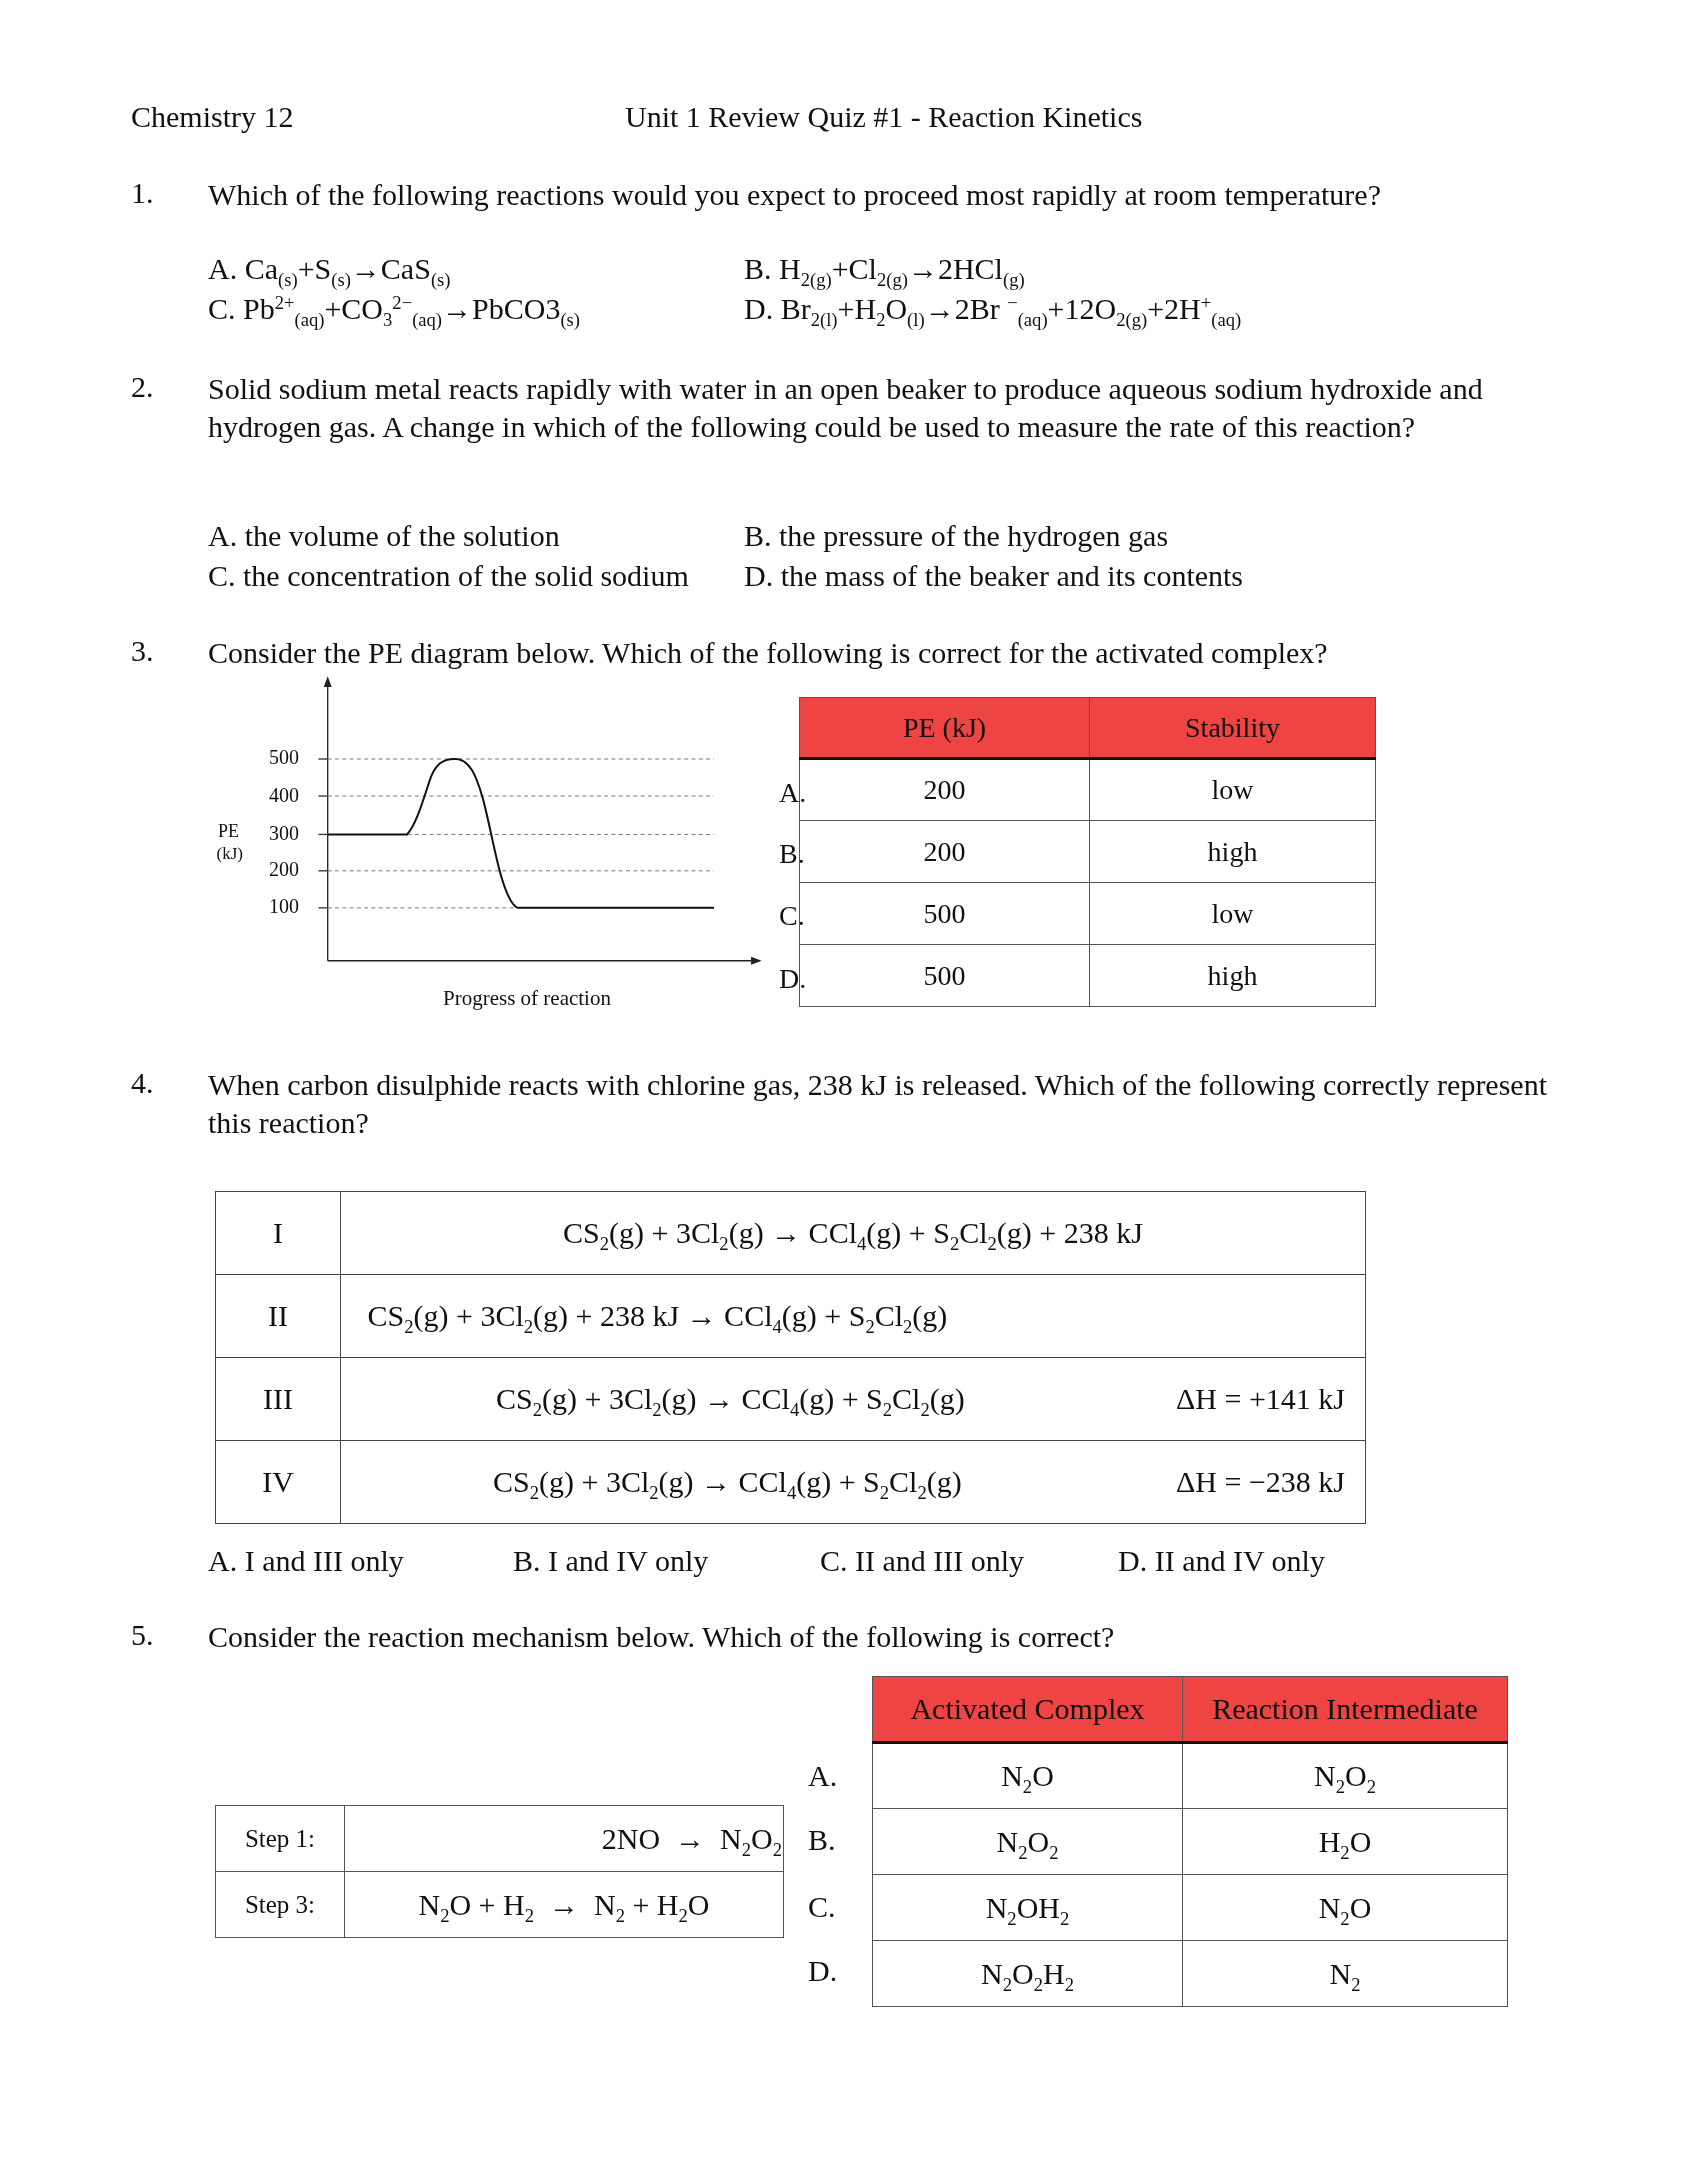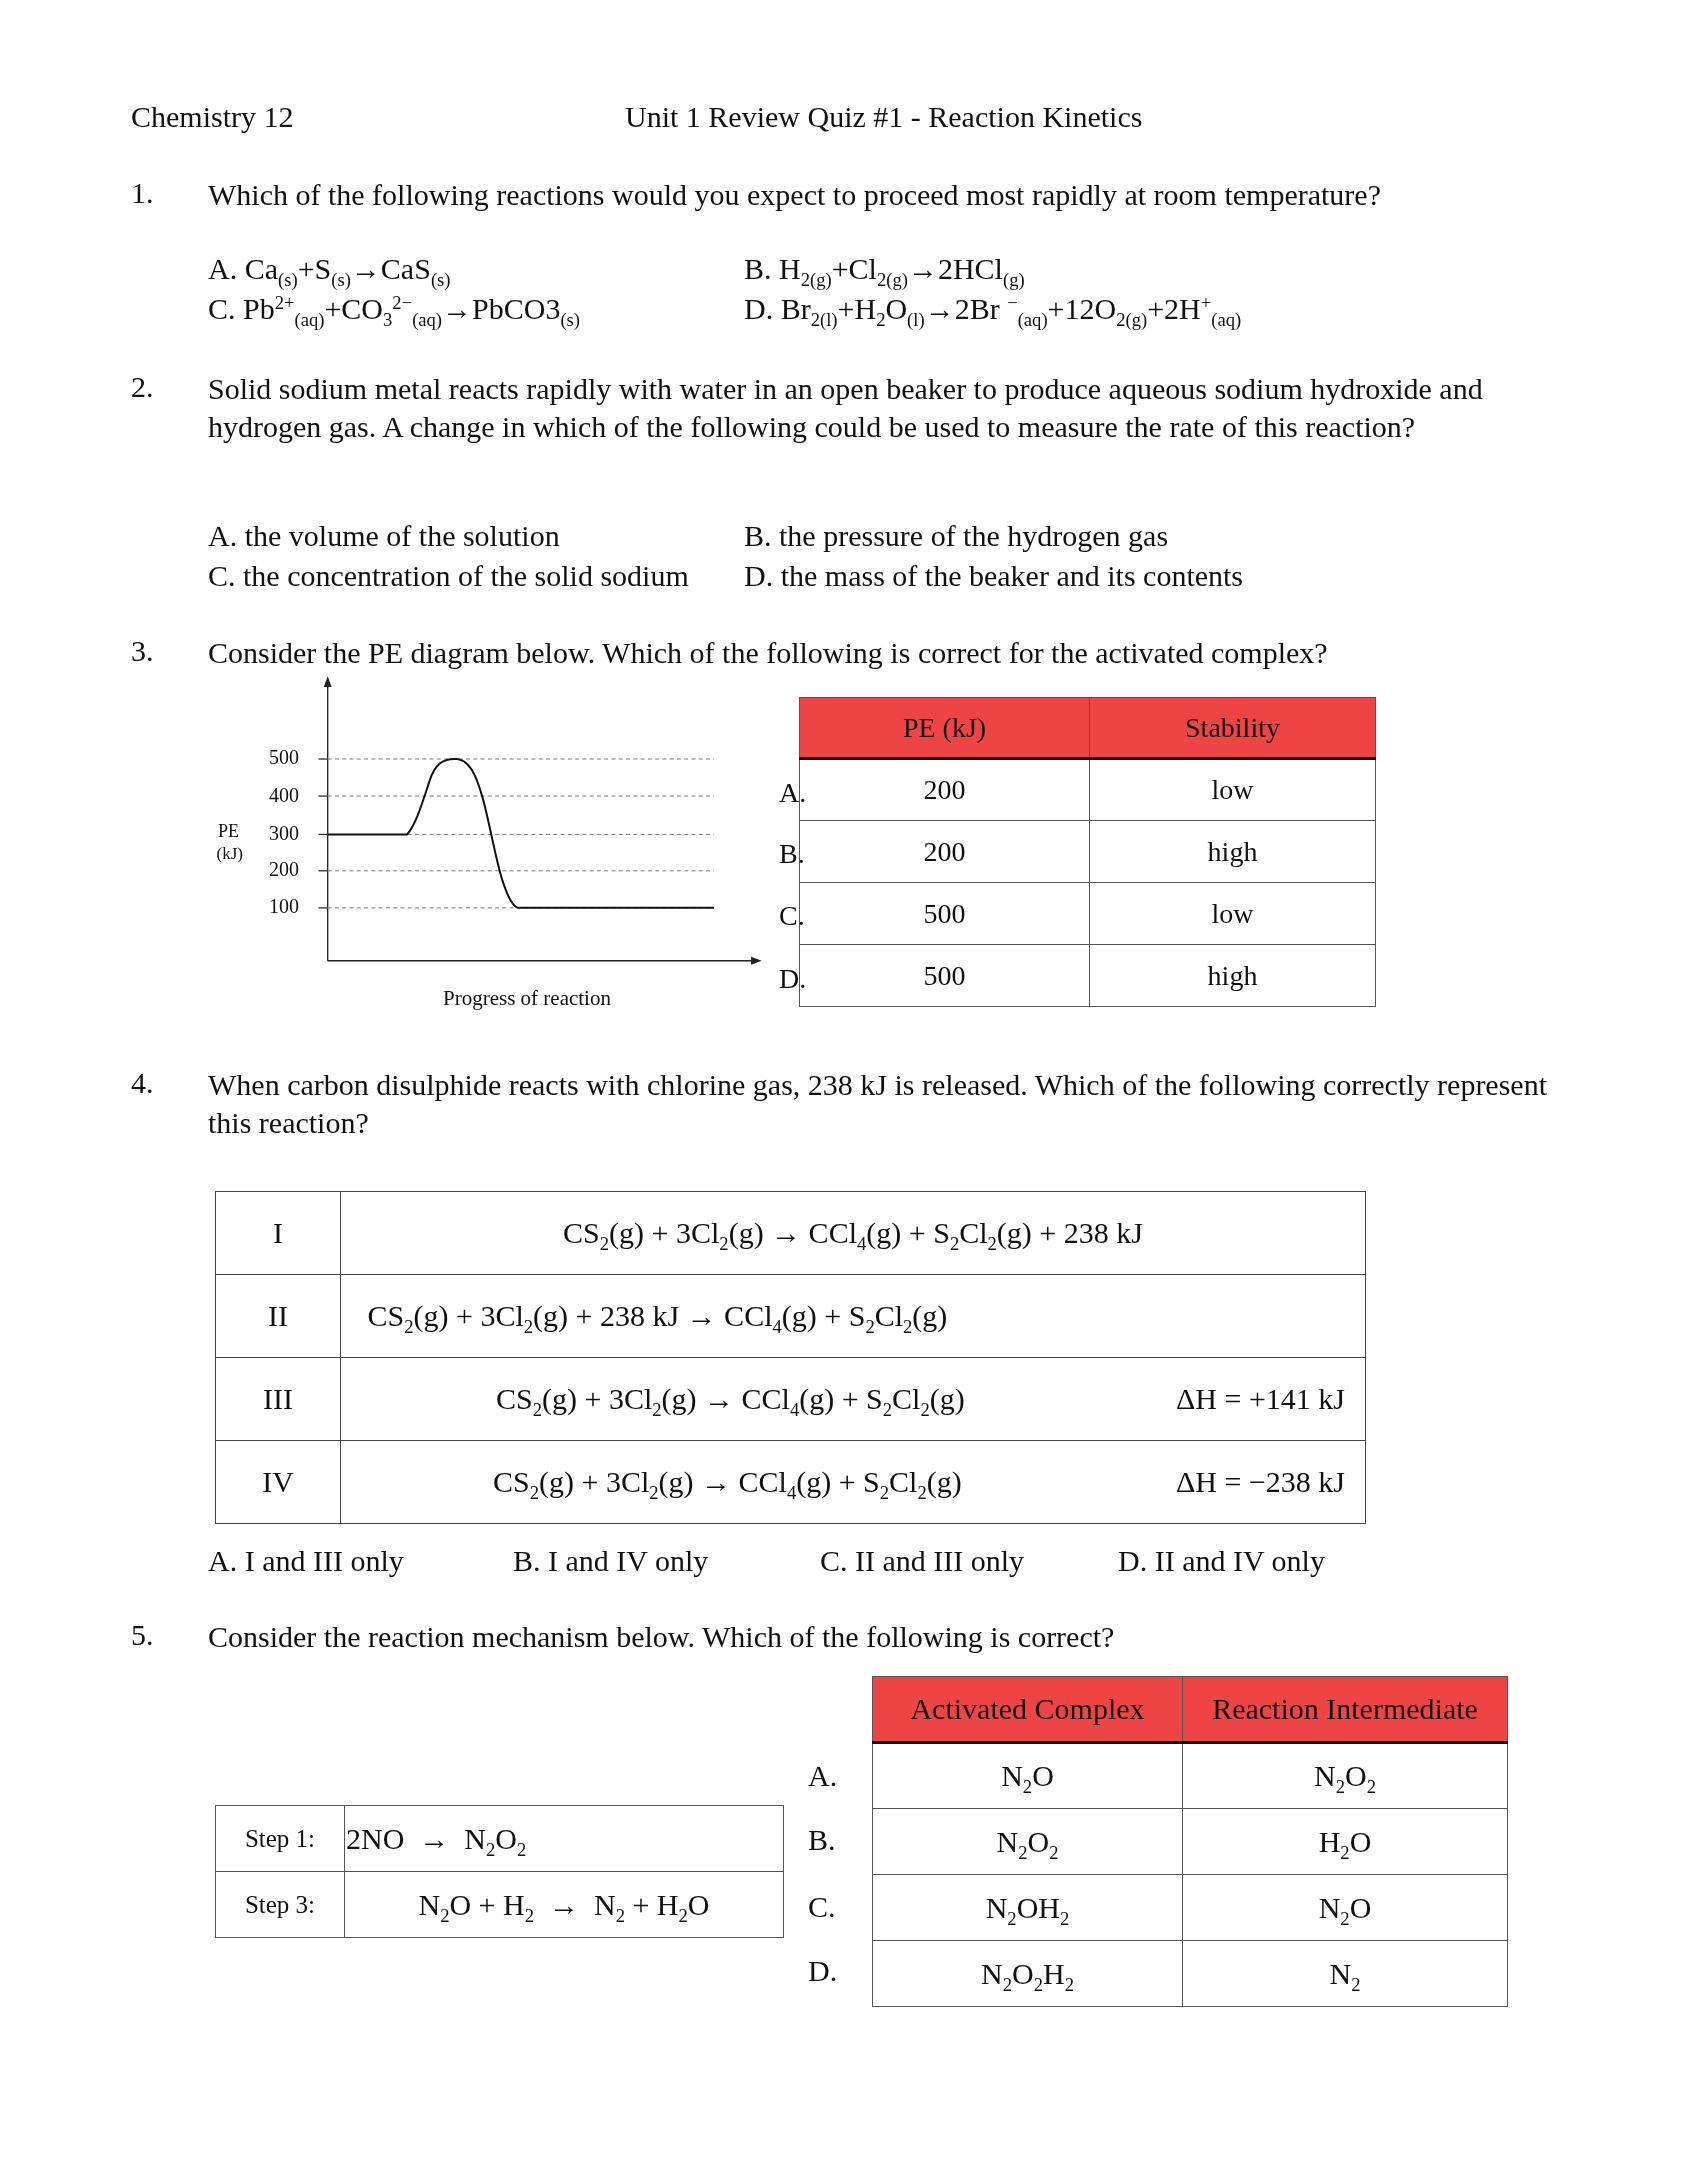--- a/index.html
+++ b/index.html
@@ -146,21 +146,21 @@
 </div>
 
 <div>
   <div class="abs qnum" style="left:131px;top:1618px;">5.</div>
   <div class="abs t44" style="left:208px;top:1618px;">Consider the reaction mechanism below. Which of the following is correct?</div>
 
   <table class="abs mech-table" style="left:215px;top:1805px;width:569px;">
     <tbody>
         <tr style="height:66px;">
       <td style="width:126px;text-align:center;font-size:25px;">Step 1:</td>
-      <td style="text-align:left;font-size:30px;">2NO &nbsp;→&nbsp; N<sub>2</sub>O<sub>2</sub></td>
+      <td style="text-align:right;font-size:30px;">2NO &nbsp;→&nbsp; N<sub>2</sub>O<sub>2</sub></td>
     </tr>
     <tr style="height:66px;">
       <td style="text-align:center;font-size:25px;">Step 3:</td>
       <td style="text-align:center;font-size:30px;">N<sub>2</sub>O + H<sub>2</sub> &nbsp;→&nbsp; N<sub>2</sub> + H<sub>2</sub>O</td>
     </tr>
   </tbody>
     </table>
 
   <div class="letter" style="left:808px;top:1759px;font-size:30px;">A.</div>
   <div class="letter" style="left:808px;top:1823px;font-size:30px;">B.</div>

